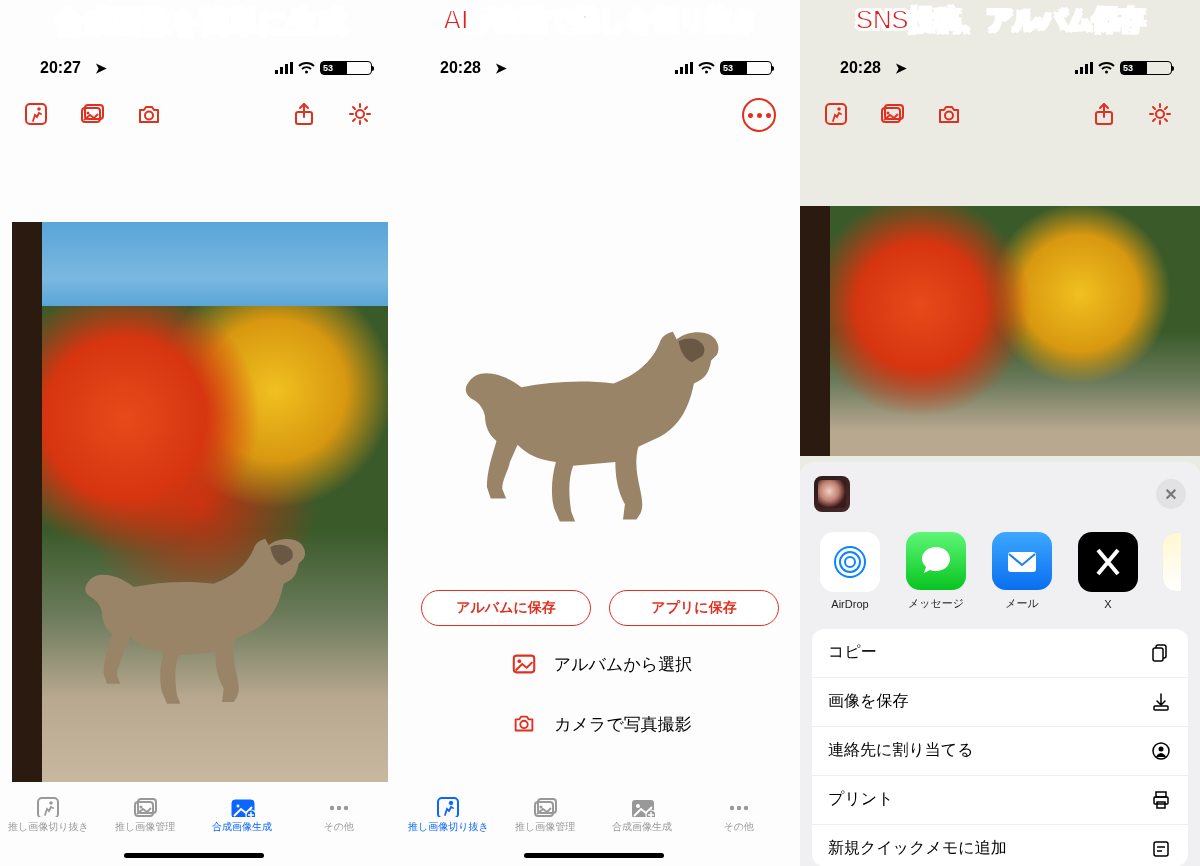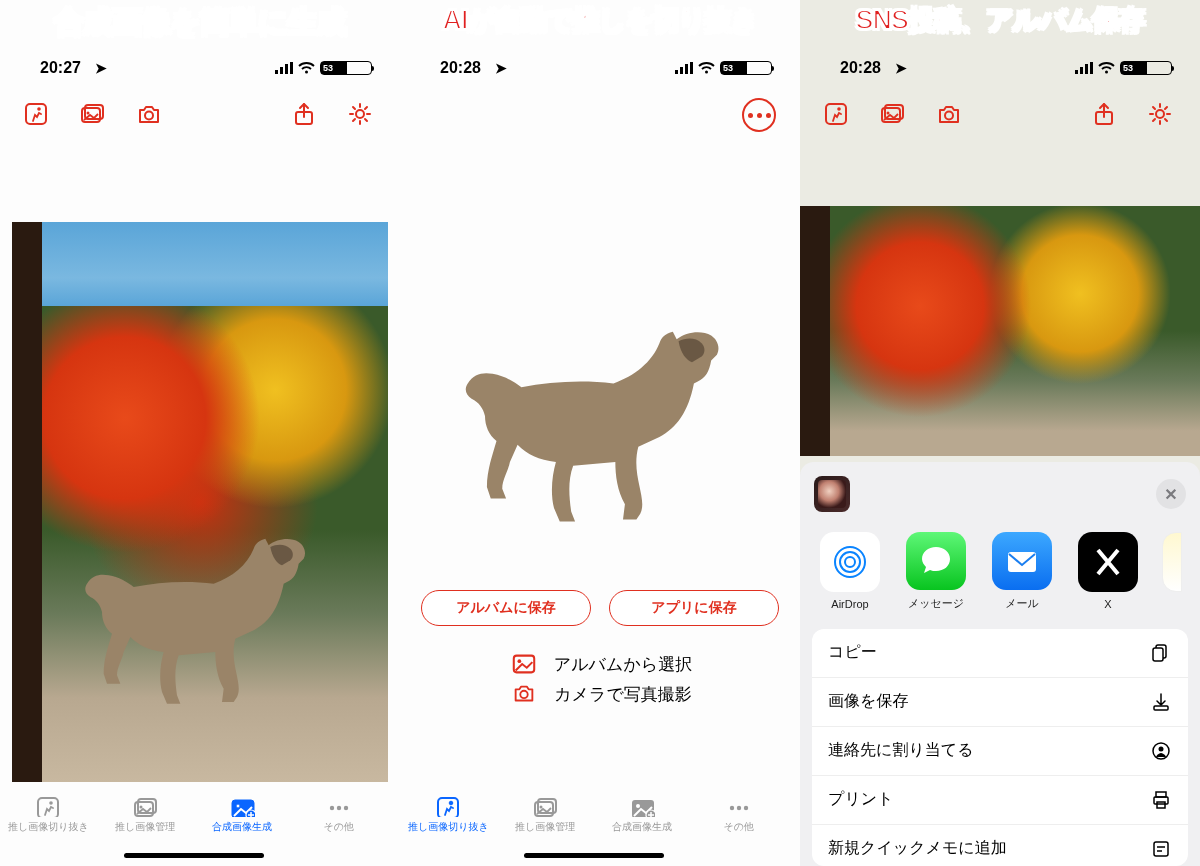--- a/index.html
+++ b/index.html
@@ -335,21 +335,21 @@
     </div>
 
     <div class="action-link">
       <div class="ai" style="color:#e03020">
           <svg viewBox="0 0 28 28">
             <use href="#picture-icon"></use>
           </svg>
         </div>
       <span class="lbl">アルバムから選択</span>
     </div>
-    <div class="action-link" style="margin-top:2px">
+    <div class="action-link" style="margin-top:32px">
       <div class="ai" style="color:#e03020">
           <svg viewBox="0 0 28 28">
             <use href="#camera-icon"></use>
           </svg>
         </div>
       <span class="lbl">カメラで写真撮影</span>
     </div>
 
     <div class="tabbar">
       <div class="tab active">

